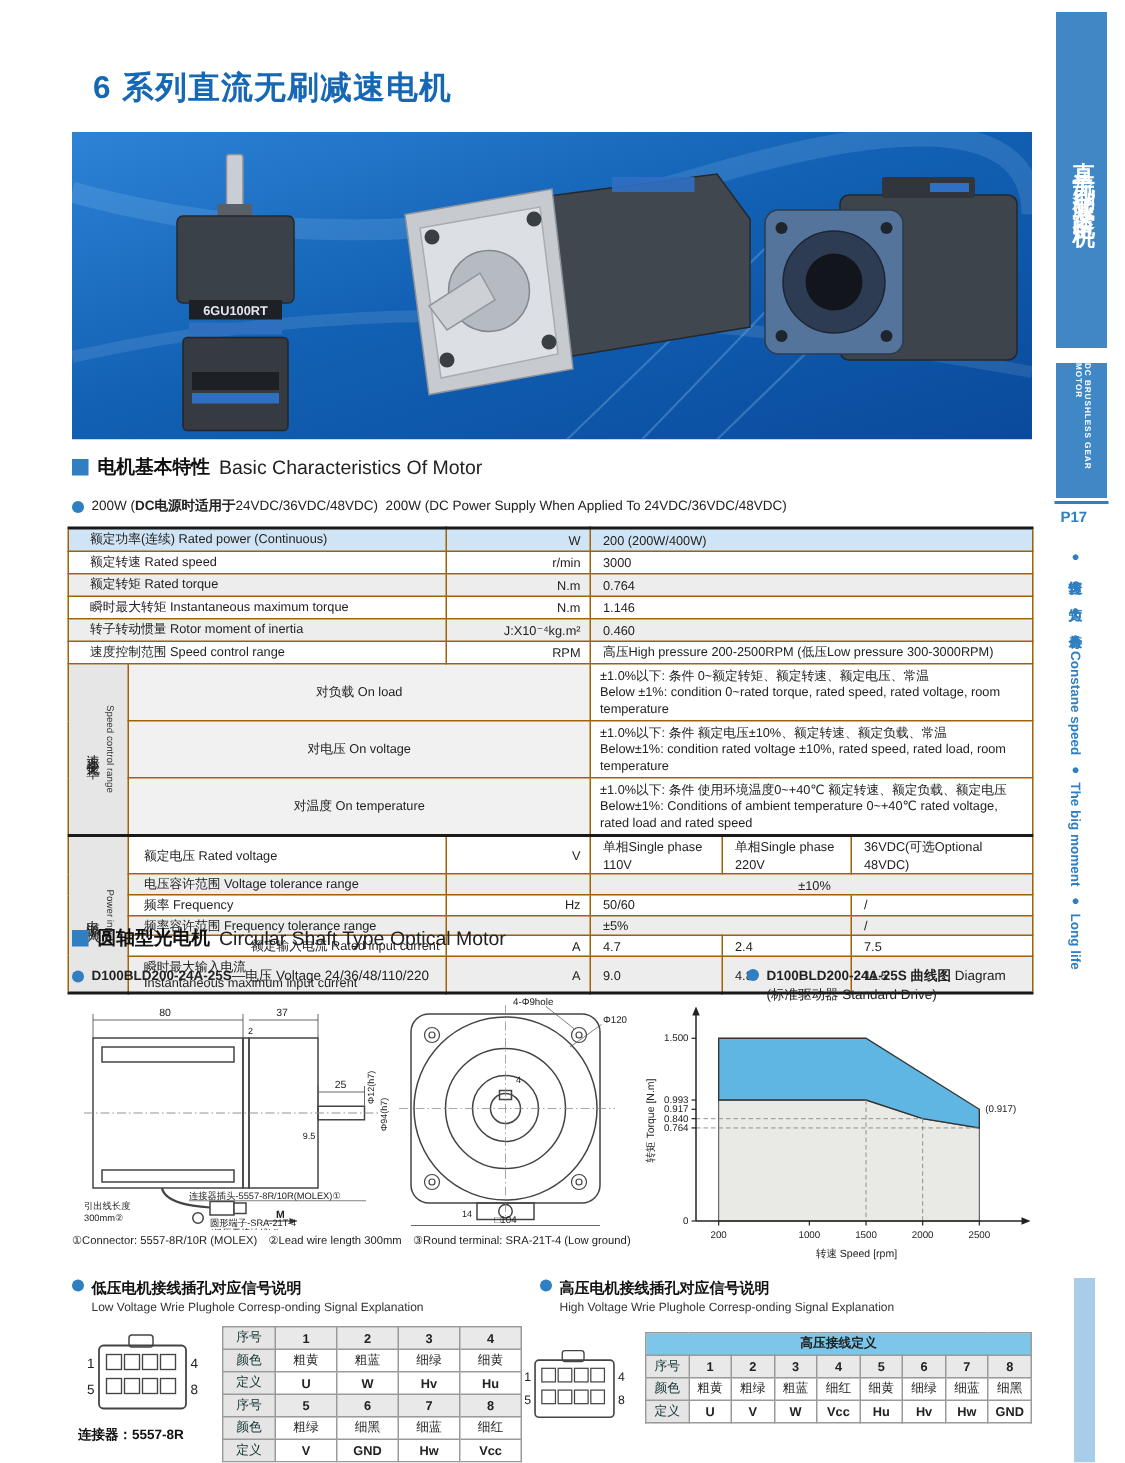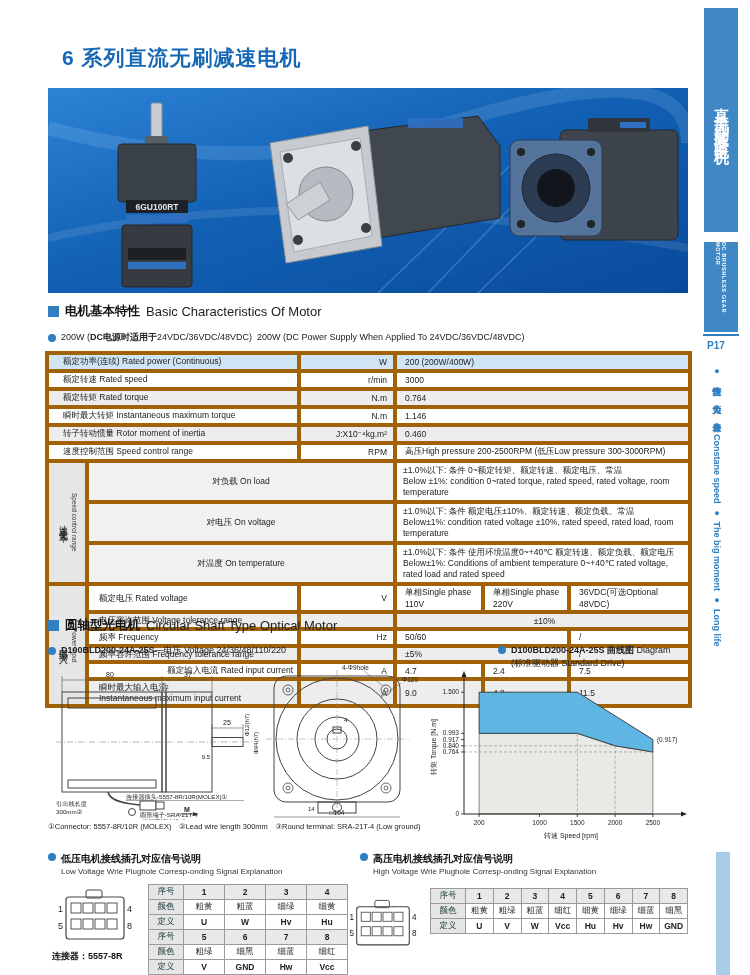--- a/index.html
+++ b/index.html
@@ -33,21 +33,21 @@
   .sec-zh{font-size:12.5px;font-weight:bold;color:#111;}
   .sec-en{font-size:13px;color:#222;}
   .bullet-line{font-size:9px;color:#222;display:flex;align-items:center;gap:5px;}
   .dot{width:8px;height:8px;border-radius:50%;background:#2f7fc1;flex:0 0 auto;}
   .bold{font-weight:bold;}
 
   
   table{border-collapse:collapse;}
   .spec{left:45px;top:351px;width:643px;font-size:8.5px;table-layout:fixed;
         border-top:2px solid #1a1a1a;border-bottom:2px solid #1a1a1a;}
-  .spec td,.spec th{border:4px solid #a16207;padding:1px 4px;font-weight:normal;vertical-align:middle;}
+  .spec td,.spec th{border:1px solid #a16207;padding:1px 4px;font-weight:normal;vertical-align:middle;}
   .spec td.lab{text-align:left;padding-left:14px;}
   .spec td.unit{text-align:right;padding-right:6px;}
   .spec td.val{text-align:left;padding-left:8px;}
   .spec tr.hl td{background:#cfe4f5;}
   .spec tr.z td{background:#ededed;margin-left:48px;}
   .spec th.group{background:#e6e6e6;padding:0;}
   .spec .gwrap{display:flex;flex-direction:row;align-items:center;justify-content:center;gap:1px;}
   .spec .gzh{writing-mode:vertical-rl;text-orientation:mixed;font-size:9px;letter-spacing:2px;}
   .spec .gen{writing-mode:vertical-rl;font-size:6.5px;color:#333;}
   .spec td.slab{text-align:center;background:#f1f1f1;}
@@ -490,20 +490,23 @@
       <rect x="43" y="31" width="10" height="10"></rect>
       <rect x="55" y="31" width="10" height="10"></rect>
   </g>
   <text x="6" y="24" font-size="9" fill="#222">1</text>
   <text x="6" y="41" font-size="9" fill="#222">5</text>
   <text x="75" y="24" font-size="9" fill="#222">4</text>
   <text x="75" y="41" font-size="9" fill="#222">8</text>
 </svg>
 <table class="abs wire" id="hv-table" style="left:430px;top:888px;width:258px;">
     <tbody>
+      <tr>
+        <th class="head" colspan="9">高压接线定义</th>
+      </tr>
       <tr class="num">
         <th class="side" style="width: 30px;">序号</th>
         <td>1</td>
         <td>2</td>
         <td>3</td>
         <td>4</td>
         <td>5</td>
         <td>6</td>
         <td>7</td>
         <td>8</td>

